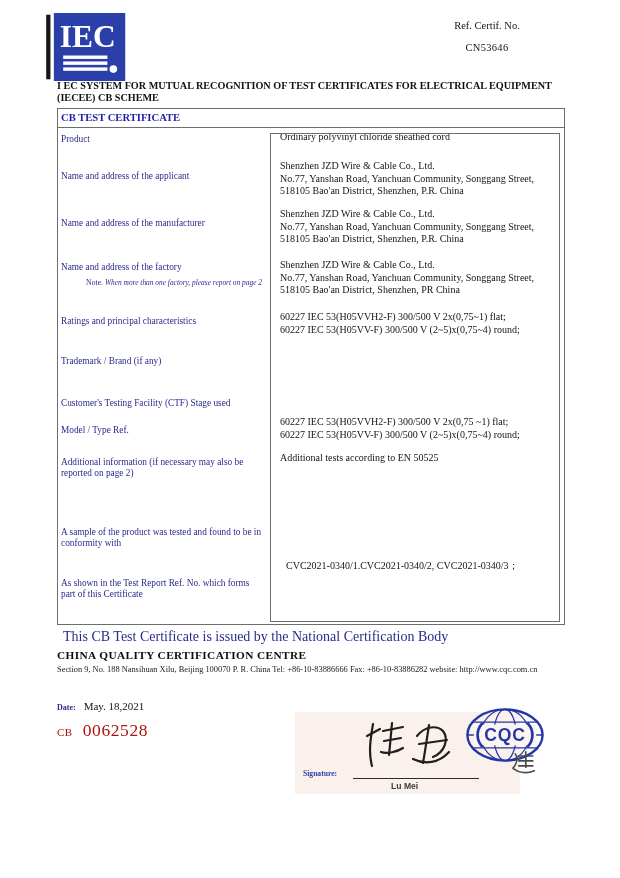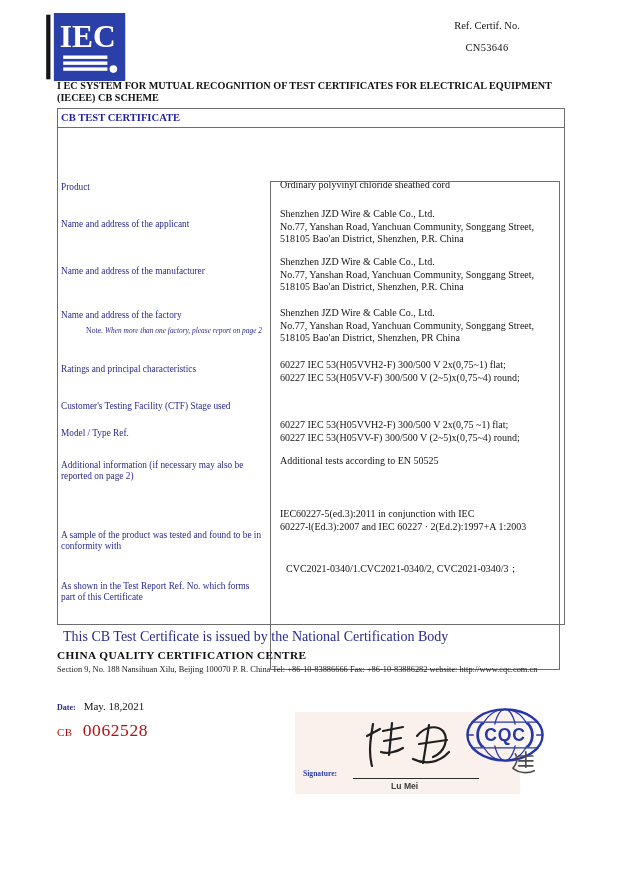--- a/index.html
+++ b/index.html
@@ -13,21 +13,21 @@
   .ref-block{position:absolute;left:398px;top:20px;width:178px;text-align:center;
     font-size:10.5px;color:#141414;line-height:12px;}
   .ref-block .cert-no{margin-top:10px;letter-spacing:.3px;}
   .scheme-title{position:absolute;left:57px;top:80px;width:512px;
     font-weight:bold;font-size:10.2px;line-height:12px;color:#101010;}
   
   .outer-box{position:absolute;left:57px;top:108px;width:508px;height:517px;
     border:1px solid #6d6d6d;box-sizing:border-box;}
   .cert-title{height:19px;box-sizing:border-box;padding:3px 0 0 3px;
     border-bottom:1px solid #6d6d6d;color:#1d1da8;font-weight:bold;font-size:10.6px;}
-  .table-area{position:relative;height:496px;margin-top:48px;}
+  .table-area{position:relative;height:496px;}
   .value-box{position:absolute;left:212px;top:5px;right:4px;bottom:2px;
     border:1px solid #6d6d6d;pointer-events:none;}
   .row{display:flex;}
   .cell{box-sizing:border-box;}
   .cell.label{width:212px;padding-left:3px;padding-right:8px;
     color:#2a2a8e;font-size:9.3px;line-height:11px;}
   .cell.value{flex:1;padding-left:10px;padding-right:8px;
     font-size:10px;line-height:12.5px;color:#141414;white-space:pre-line;}
   .note{margin-top:5px;font-size:7.7px;color:#2a2a8e;line-height:9px;text-align:right;}
   .note i{font-size:7.4px;}
@@ -119,37 +119,39 @@
         </div>
         <div class="cell value">Shenzhen JZD Wire &amp; Cable Co., Ltd.
 No.77, Yanshan Road, Yanchuan Community, Songgang Street,
 518105 Bao'an District, Shenzhen, PR China</div>
       </div>
       <div class="row r4">
         <div class="cell label">Ratings and principal characteristics</div>
         <div class="cell value">60227 IEC  53(H05VVH2-F) 300/500 V 2x(0,75~1) flat;
 60227 IEC  53(H05VV-F) 300/500 V (2~5)x(0,75~4) round;</div>
       </div>
+      <div class="row r5">
+        <div class="cell label">Trademark / Brand (if any)</div>
+        <div class="cell value"></div>
+      </div>
       <div class="row r6">
         <div class="cell label">Customer's Testing Facility (CTF) Stage used</div>
         <div class="cell value"></div>
       </div>
       <div class="row r7">
         <div class="cell label">Model / Type Ref.</div>
         <div class="cell value">60227 IEC  53(H05VVH2-F) 300/500 V 2x(0,75 ~1) flat;
 60227 IEC  53(H05VV-F) 300/500 V (2~5)x(0,75~4) round;</div>
       </div>
       <div class="row r8">
         <div class="cell label">Additional information (if necessary may also be reported on page 2)</div>
         <div class="cell value">Additional tests according to EN 50525</div>
       </div>
       <div class="row r9">
         <div class="cell label">A sample of the product was tested and found to be in conformity with</div>
-        <div class="cell value">IEC60227-5(ed.3):2011 in conjunction with IEC
-60227-l(Ed.3):2007 and IEC 60227 · 2(Ed.2):1997+A 1:2003</div>
       </div>
       <div class="row r10">
         <div class="cell label">As shown in the Test Report Ref. No. which forms part of this Certificate</div>
         <div class="cell value">CVC2021-0340/1.CVC2021-0340/2, CVC2021-0340/3；</div>
       </div>
     </div>
   </div>
 
   <div class="issued-note">This CB Test Certificate is issued by the National Certification Body</div>
   <div class="issuer-name">CHINA QUALITY CERTIFICATION CENTRE</div>

